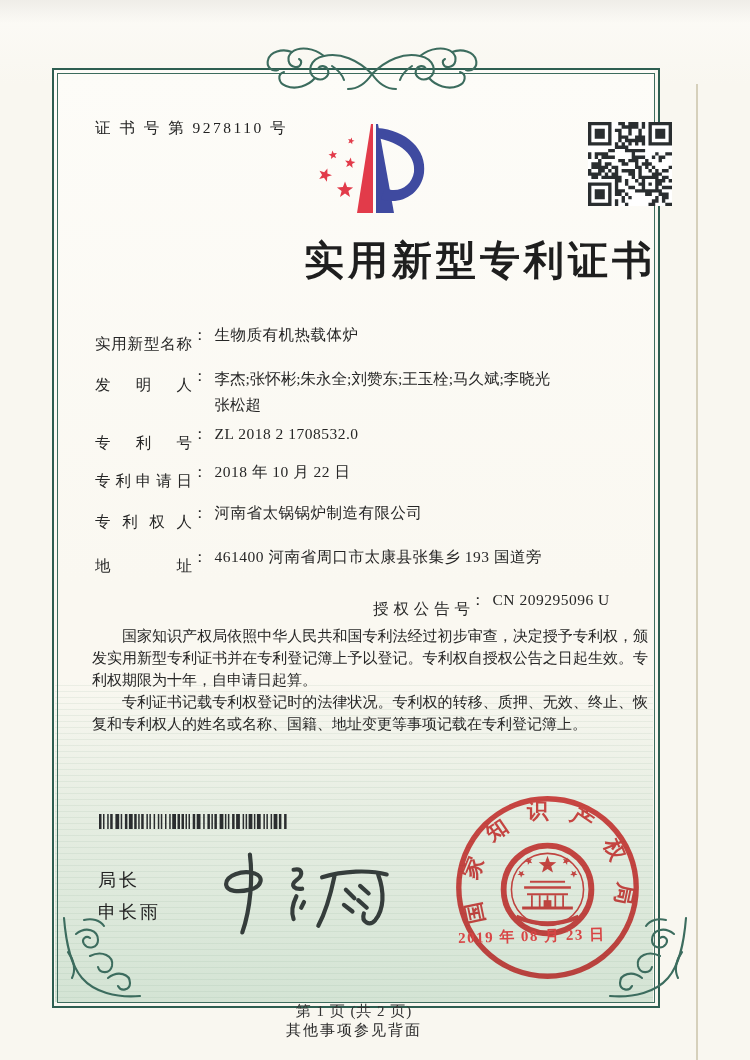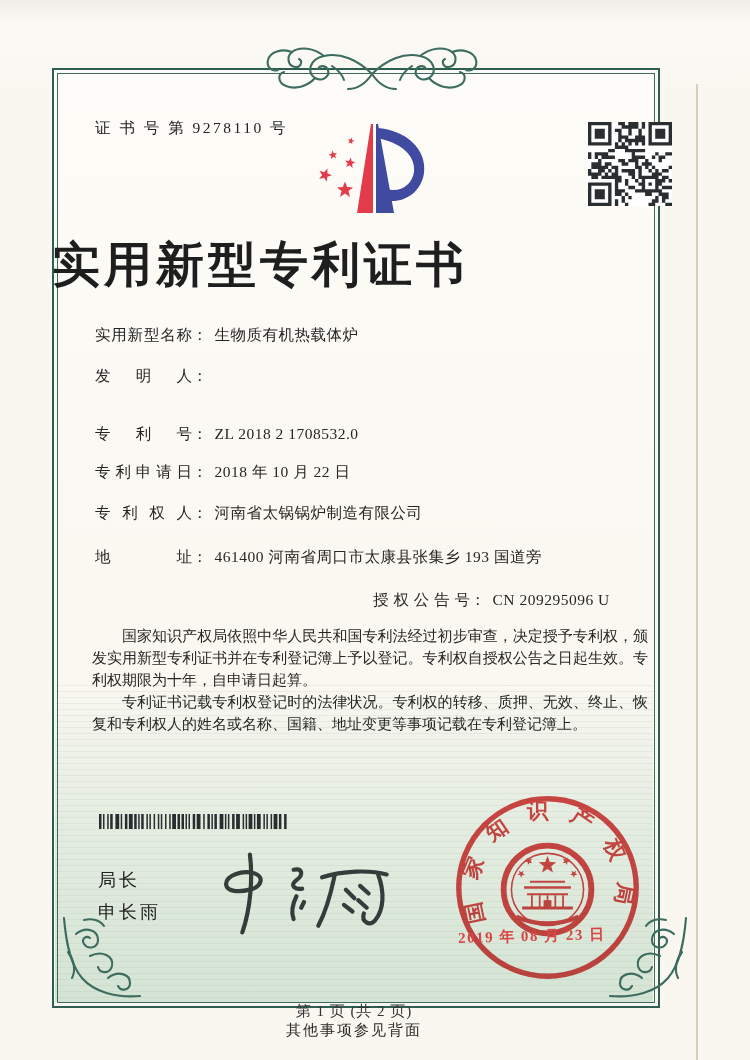--- a/index.html
+++ b/index.html
@@ -18,24 +18,24 @@
   .frame-bg{position:absolute;left:54px;top:70px;width:600px;height:932px;background:linear-gradient(180deg,#fdfcf8 0%,#faf8f1 55%);}
   .green-zone{
     position:absolute;left:55px;top:680px;width:598px;height:322px;
     background:
       repeating-linear-gradient(180deg,rgba(255,255,255,0) 0 5px,rgba(110,150,122,.10) 5px 6px),
       linear-gradient(180deg,rgba(222,234,222,0) 0%,rgba(214,229,214,.55) 40%,rgba(205,224,207,.85) 100%);
   }
   .ornament{stroke:#3c6c5e;fill:none;stroke-width:2.1;stroke-linecap:round;}
   
   .cert-no{left:95px;top:118px;font-size:15.5px;letter-spacing:2.5px;color:#222;}
-  .title{left:52px;top:233px;width:604px;text-align:left;font-size:48px;font-weight:700;letter-spacing:4px;color:#1e1e1e;}
+  .title{left:52px;top:233px;width:604px;text-align:right;font-size:40px;font-weight:700;letter-spacing:4px;color:#1e1e1e;}
   
   .row{position:absolute;left:95px;font-size:15.5px;color:#262626;white-space:nowrap;}
-  .flabel{display:inline-block;width:97px;text-align:justify;text-align-last:justify;vertical-align:top;}
+  .flabel{display:inline-block;width:97px;text-align:justify;text-align-last:justify;vertical-align:top;margin-top:9px;}
   .colon{display:inline-block;margin-right:7px;}
   .fvalue{letter-spacing:.5px;margin-top:28px;}
   .inv-lines{display:inline-block;vertical-align:top;line-height:26px;}
   
   .para{position:absolute;left:92px;width:556px;font-size:15px;line-height:21.8px;text-align:justify;text-indent:30px;color:#262626;}
   
   .signer{left:98px;font-size:18px;letter-spacing:3px;color:#222;}
   .seal-date{left:458px;top:927px;font-size:15px;color:#d84545;letter-spacing:1.5px;transform:rotate(-1.5deg);font-weight:600;}
   .page-ind{left:52px;top:975px;width:604px;text-align:center;font-size:15px;letter-spacing:1px;color:#333;margin-top:27px;}
   .back-note{left:52px;top:1021px;width:604px;text-align:center;font-size:15px;letter-spacing:2px;color:#2a2a2a;}
@@ -109,21 +109,21 @@
     <path id="qr-path" fill="#2a2e30" d="M0.00,0.00h3.36v3.36h-3.36zM3.36,0.00h3.36v3.36h-3.36zM6.72,0.00h3.36v3.36h-3.36zM10.08,0.00h3.36v3.36h-3.36zM13.44,0.00h3.36v3.36h-3.36zM16.80,0.00h3.36v3.36h-3.36zM20.16,0.00h3.36v3.36h-3.36zM30.24,0.00h3.36v3.36h-3.36zM33.60,0.00h3.36v3.36h-3.36zM40.32,0.00h3.36v3.36h-3.36zM43.68,0.00h3.36v3.36h-3.36zM47.04,0.00h3.36v3.36h-3.36zM53.76,0.00h3.36v3.36h-3.36zM60.48,0.00h3.36v3.36h-3.36zM63.84,0.00h3.36v3.36h-3.36zM67.20,0.00h3.36v3.36h-3.36zM70.56,0.00h3.36v3.36h-3.36zM73.92,0.00h3.36v3.36h-3.36zM77.28,0.00h3.36v3.36h-3.36zM80.64,0.00h3.36v3.36h-3.36zM0.00,3.36h3.36v3.36h-3.36zM20.16,3.36h3.36v3.36h-3.36zM33.60,3.36h3.36v3.36h-3.36zM36.96,3.36h3.36v3.36h-3.36zM40.32,3.36h3.36v3.36h-3.36zM43.68,3.36h3.36v3.36h-3.36zM47.04,3.36h3.36v3.36h-3.36zM53.76,3.36h3.36v3.36h-3.36zM60.48,3.36h3.36v3.36h-3.36zM80.64,3.36h3.36v3.36h-3.36zM0.00,6.72h3.36v3.36h-3.36zM6.72,6.72h3.36v3.36h-3.36zM10.08,6.72h3.36v3.36h-3.36zM13.44,6.72h3.36v3.36h-3.36zM20.16,6.72h3.36v3.36h-3.36zM26.88,6.72h3.36v3.36h-3.36zM30.24,6.72h3.36v3.36h-3.36zM40.32,6.72h3.36v3.36h-3.36zM50.40,6.72h3.36v3.36h-3.36zM60.48,6.72h3.36v3.36h-3.36zM67.20,6.72h3.36v3.36h-3.36zM70.56,6.72h3.36v3.36h-3.36zM73.92,6.72h3.36v3.36h-3.36zM80.64,6.72h3.36v3.36h-3.36zM0.00,10.08h3.36v3.36h-3.36zM6.72,10.08h3.36v3.36h-3.36zM10.08,10.08h3.36v3.36h-3.36zM13.44,10.08h3.36v3.36h-3.36zM20.16,10.08h3.36v3.36h-3.36zM30.24,10.08h3.36v3.36h-3.36zM40.32,10.08h3.36v3.36h-3.36zM50.40,10.08h3.36v3.36h-3.36zM60.48,10.08h3.36v3.36h-3.36zM67.20,10.08h3.36v3.36h-3.36zM70.56,10.08h3.36v3.36h-3.36zM73.92,10.08h3.36v3.36h-3.36zM80.64,10.08h3.36v3.36h-3.36zM0.00,13.44h3.36v3.36h-3.36zM6.72,13.44h3.36v3.36h-3.36zM10.08,13.44h3.36v3.36h-3.36zM13.44,13.44h3.36v3.36h-3.36zM20.16,13.44h3.36v3.36h-3.36zM30.24,13.44h3.36v3.36h-3.36zM33.60,13.44h3.36v3.36h-3.36zM36.96,13.44h3.36v3.36h-3.36zM47.04,13.44h3.36v3.36h-3.36zM50.40,13.44h3.36v3.36h-3.36zM53.76,13.44h3.36v3.36h-3.36zM60.48,13.44h3.36v3.36h-3.36zM67.20,13.44h3.36v3.36h-3.36zM70.56,13.44h3.36v3.36h-3.36zM73.92,13.44h3.36v3.36h-3.36zM80.64,13.44h3.36v3.36h-3.36zM0.00,16.80h3.36v3.36h-3.36zM20.16,16.80h3.36v3.36h-3.36zM30.24,16.80h3.36v3.36h-3.36zM36.96,16.80h3.36v3.36h-3.36zM40.32,16.80h3.36v3.36h-3.36zM43.68,16.80h3.36v3.36h-3.36zM47.04,16.80h3.36v3.36h-3.36zM50.40,16.80h3.36v3.36h-3.36zM53.76,16.80h3.36v3.36h-3.36zM60.48,16.80h3.36v3.36h-3.36zM80.64,16.80h3.36v3.36h-3.36zM0.00,20.16h3.36v3.36h-3.36zM3.36,20.16h3.36v3.36h-3.36zM6.72,20.16h3.36v3.36h-3.36zM10.08,20.16h3.36v3.36h-3.36zM13.44,20.16h3.36v3.36h-3.36zM16.80,20.16h3.36v3.36h-3.36zM20.16,20.16h3.36v3.36h-3.36zM26.88,20.16h3.36v3.36h-3.36zM33.60,20.16h3.36v3.36h-3.36zM40.32,20.16h3.36v3.36h-3.36zM47.04,20.16h3.36v3.36h-3.36zM53.76,20.16h3.36v3.36h-3.36zM60.48,20.16h3.36v3.36h-3.36zM63.84,20.16h3.36v3.36h-3.36zM67.20,20.16h3.36v3.36h-3.36zM70.56,20.16h3.36v3.36h-3.36zM73.92,20.16h3.36v3.36h-3.36zM77.28,20.16h3.36v3.36h-3.36zM80.64,20.16h3.36v3.36h-3.36zM26.88,23.52h3.36v3.36h-3.36zM30.24,23.52h3.36v3.36h-3.36zM33.60,23.52h3.36v3.36h-3.36zM36.96,23.52h3.36v3.36h-3.36zM20.16,26.88h3.36v3.36h-3.36zM23.52,26.88h3.36v3.36h-3.36zM36.96,26.88h3.36v3.36h-3.36zM40.32,26.88h3.36v3.36h-3.36zM43.68,26.88h3.36v3.36h-3.36zM47.04,26.88h3.36v3.36h-3.36zM50.40,26.88h3.36v3.36h-3.36zM53.76,26.88h3.36v3.36h-3.36zM0.00,30.24h3.36v3.36h-3.36zM6.72,30.24h3.36v3.36h-3.36zM10.08,30.24h3.36v3.36h-3.36zM13.44,30.24h3.36v3.36h-3.36zM16.80,30.24h3.36v3.36h-3.36zM43.68,30.24h3.36v3.36h-3.36zM67.20,30.24h3.36v3.36h-3.36zM77.28,30.24h3.36v3.36h-3.36zM80.64,30.24h3.36v3.36h-3.36zM0.00,33.60h3.36v3.36h-3.36zM6.72,33.60h3.36v3.36h-3.36zM13.44,33.60h3.36v3.36h-3.36zM16.80,33.60h3.36v3.36h-3.36zM20.16,33.60h3.36v3.36h-3.36zM23.52,33.60h3.36v3.36h-3.36zM43.68,33.60h3.36v3.36h-3.36zM47.04,33.60h3.36v3.36h-3.36zM50.40,33.60h3.36v3.36h-3.36zM53.76,33.60h3.36v3.36h-3.36zM63.84,33.60h3.36v3.36h-3.36zM70.56,33.60h3.36v3.36h-3.36zM73.92,33.60h3.36v3.36h-3.36zM10.08,36.96h3.36v3.36h-3.36zM30.24,36.96h3.36v3.36h-3.36zM33.60,36.96h3.36v3.36h-3.36zM40.32,36.96h3.36v3.36h-3.36zM43.68,36.96h3.36v3.36h-3.36zM47.04,36.96h3.36v3.36h-3.36zM57.12,36.96h3.36v3.36h-3.36zM70.56,36.96h3.36v3.36h-3.36zM3.36,40.32h3.36v3.36h-3.36zM6.72,40.32h3.36v3.36h-3.36zM10.08,40.32h3.36v3.36h-3.36zM16.80,40.32h3.36v3.36h-3.36zM20.16,40.32h3.36v3.36h-3.36zM33.60,40.32h3.36v3.36h-3.36zM36.96,40.32h3.36v3.36h-3.36zM47.04,40.32h3.36v3.36h-3.36zM53.76,40.32h3.36v3.36h-3.36zM57.12,40.32h3.36v3.36h-3.36zM60.48,40.32h3.36v3.36h-3.36zM3.36,43.68h3.36v3.36h-3.36zM6.72,43.68h3.36v3.36h-3.36zM10.08,43.68h3.36v3.36h-3.36zM13.44,43.68h3.36v3.36h-3.36zM16.80,43.68h3.36v3.36h-3.36zM23.52,43.68h3.36v3.36h-3.36zM26.88,43.68h3.36v3.36h-3.36zM47.04,43.68h3.36v3.36h-3.36zM50.40,43.68h3.36v3.36h-3.36zM57.12,43.68h3.36v3.36h-3.36zM63.84,43.68h3.36v3.36h-3.36zM80.64,43.68h3.36v3.36h-3.36zM0.00,47.04h3.36v3.36h-3.36zM10.08,47.04h3.36v3.36h-3.36zM13.44,47.04h3.36v3.36h-3.36zM20.16,47.04h3.36v3.36h-3.36zM26.88,47.04h3.36v3.36h-3.36zM33.60,47.04h3.36v3.36h-3.36zM36.96,47.04h3.36v3.36h-3.36zM40.32,47.04h3.36v3.36h-3.36zM43.68,47.04h3.36v3.36h-3.36zM50.40,47.04h3.36v3.36h-3.36zM60.48,47.04h3.36v3.36h-3.36zM67.20,47.04h3.36v3.36h-3.36zM73.92,47.04h3.36v3.36h-3.36zM77.28,47.04h3.36v3.36h-3.36zM0.00,50.40h3.36v3.36h-3.36zM3.36,50.40h3.36v3.36h-3.36zM6.72,50.40h3.36v3.36h-3.36zM10.08,50.40h3.36v3.36h-3.36zM16.80,50.40h3.36v3.36h-3.36zM23.52,50.40h3.36v3.36h-3.36zM26.88,50.40h3.36v3.36h-3.36zM40.32,50.40h3.36v3.36h-3.36zM43.68,50.40h3.36v3.36h-3.36zM50.40,50.40h3.36v3.36h-3.36zM63.84,50.40h3.36v3.36h-3.36zM67.20,50.40h3.36v3.36h-3.36zM70.56,50.40h3.36v3.36h-3.36zM3.36,53.76h3.36v3.36h-3.36zM6.72,53.76h3.36v3.36h-3.36zM13.44,53.76h3.36v3.36h-3.36zM16.80,53.76h3.36v3.36h-3.36zM20.16,53.76h3.36v3.36h-3.36zM23.52,53.76h3.36v3.36h-3.36zM26.88,53.76h3.36v3.36h-3.36zM30.24,53.76h3.36v3.36h-3.36zM43.68,53.76h3.36v3.36h-3.36zM50.40,53.76h3.36v3.36h-3.36zM53.76,53.76h3.36v3.36h-3.36zM57.12,53.76h3.36v3.36h-3.36zM60.48,53.76h3.36v3.36h-3.36zM63.84,53.76h3.36v3.36h-3.36zM67.20,53.76h3.36v3.36h-3.36zM73.92,53.76h3.36v3.36h-3.36zM77.28,53.76h3.36v3.36h-3.36zM26.88,57.12h3.36v3.36h-3.36zM30.24,57.12h3.36v3.36h-3.36zM36.96,57.12h3.36v3.36h-3.36zM47.04,57.12h3.36v3.36h-3.36zM53.76,57.12h3.36v3.36h-3.36zM67.20,57.12h3.36v3.36h-3.36zM70.56,57.12h3.36v3.36h-3.36zM73.92,57.12h3.36v3.36h-3.36zM80.64,57.12h3.36v3.36h-3.36zM0.00,60.48h3.36v3.36h-3.36zM3.36,60.48h3.36v3.36h-3.36zM6.72,60.48h3.36v3.36h-3.36zM10.08,60.48h3.36v3.36h-3.36zM13.44,60.48h3.36v3.36h-3.36zM16.80,60.48h3.36v3.36h-3.36zM20.16,60.48h3.36v3.36h-3.36zM26.88,60.48h3.36v3.36h-3.36zM36.96,60.48h3.36v3.36h-3.36zM50.40,60.48h3.36v3.36h-3.36zM53.76,60.48h3.36v3.36h-3.36zM60.48,60.48h3.36v3.36h-3.36zM67.20,60.48h3.36v3.36h-3.36zM70.56,60.48h3.36v3.36h-3.36zM0.00,63.84h3.36v3.36h-3.36zM20.16,63.84h3.36v3.36h-3.36zM26.88,63.84h3.36v3.36h-3.36zM40.32,63.84h3.36v3.36h-3.36zM43.68,63.84h3.36v3.36h-3.36zM53.76,63.84h3.36v3.36h-3.36zM67.20,63.84h3.36v3.36h-3.36zM73.92,63.84h3.36v3.36h-3.36zM77.28,63.84h3.36v3.36h-3.36zM80.64,63.84h3.36v3.36h-3.36zM0.00,67.20h3.36v3.36h-3.36zM6.72,67.20h3.36v3.36h-3.36zM10.08,67.20h3.36v3.36h-3.36zM13.44,67.20h3.36v3.36h-3.36zM20.16,67.20h3.36v3.36h-3.36zM26.88,67.20h3.36v3.36h-3.36zM30.24,67.20h3.36v3.36h-3.36zM33.60,67.20h3.36v3.36h-3.36zM47.04,67.20h3.36v3.36h-3.36zM50.40,67.20h3.36v3.36h-3.36zM53.76,67.20h3.36v3.36h-3.36zM57.12,67.20h3.36v3.36h-3.36zM60.48,67.20h3.36v3.36h-3.36zM63.84,67.20h3.36v3.36h-3.36zM67.20,67.20h3.36v3.36h-3.36zM70.56,67.20h3.36v3.36h-3.36zM0.00,70.56h3.36v3.36h-3.36zM6.72,70.56h3.36v3.36h-3.36zM10.08,70.56h3.36v3.36h-3.36zM13.44,70.56h3.36v3.36h-3.36zM20.16,70.56h3.36v3.36h-3.36zM26.88,70.56h3.36v3.36h-3.36zM30.24,70.56h3.36v3.36h-3.36zM36.96,70.56h3.36v3.36h-3.36zM57.12,70.56h3.36v3.36h-3.36zM60.48,70.56h3.36v3.36h-3.36zM70.56,70.56h3.36v3.36h-3.36zM73.92,70.56h3.36v3.36h-3.36zM77.28,70.56h3.36v3.36h-3.36zM0.00,73.92h3.36v3.36h-3.36zM6.72,73.92h3.36v3.36h-3.36zM10.08,73.92h3.36v3.36h-3.36zM13.44,73.92h3.36v3.36h-3.36zM20.16,73.92h3.36v3.36h-3.36zM33.60,73.92h3.36v3.36h-3.36zM40.32,73.92h3.36v3.36h-3.36zM67.20,73.92h3.36v3.36h-3.36zM73.92,73.92h3.36v3.36h-3.36zM77.28,73.92h3.36v3.36h-3.36zM0.00,77.28h3.36v3.36h-3.36zM20.16,77.28h3.36v3.36h-3.36zM26.88,77.28h3.36v3.36h-3.36zM33.60,77.28h3.36v3.36h-3.36zM63.84,77.28h3.36v3.36h-3.36zM67.20,77.28h3.36v3.36h-3.36zM73.92,77.28h3.36v3.36h-3.36zM0.00,80.64h3.36v3.36h-3.36zM3.36,80.64h3.36v3.36h-3.36zM6.72,80.64h3.36v3.36h-3.36zM10.08,80.64h3.36v3.36h-3.36zM13.44,80.64h3.36v3.36h-3.36zM16.80,80.64h3.36v3.36h-3.36zM20.16,80.64h3.36v3.36h-3.36zM26.88,80.64h3.36v3.36h-3.36zM36.96,80.64h3.36v3.36h-3.36zM60.48,80.64h3.36v3.36h-3.36zM63.84,80.64h3.36v3.36h-3.36zM77.28,80.64h3.36v3.36h-3.36zM80.64,80.64h3.36v3.36h-3.36z"></path>
   </svg>
 
   <div class="abs title">实用新型专利证书</div>
 
   <div class="row" style="top:325px;">
     <span class="flabel">实用新型名称</span><span class="colon">：</span><span class="fvalue">生物质有机热载体炉</span>
   </div>
 
   <div class="row" style="top:366px;">
-    <span class="flabel">发明人</span><span class="colon">：</span>
+    <span class="flabel">发明人</span><span class="colon">：</span><span class="inv-lines"><span style="display:block;">李杰;张怀彬;朱永全;刘赞东;王玉栓;马久斌;李晓光</span><span style="display:block;">张松超</span></span>
   </div>
 
   <div class="row" style="top:424px;">
     <span class="flabel">专利号</span><span class="colon">：</span><span class="fvalue">ZL 2018 2 1708532.0</span>
   </div>
 
   <div class="row" style="top:462px;">
     <span class="flabel">专利申请日</span><span class="colon">：</span><span class="fvalue">2018 年 10 月 22 日</span>
   </div>
 

